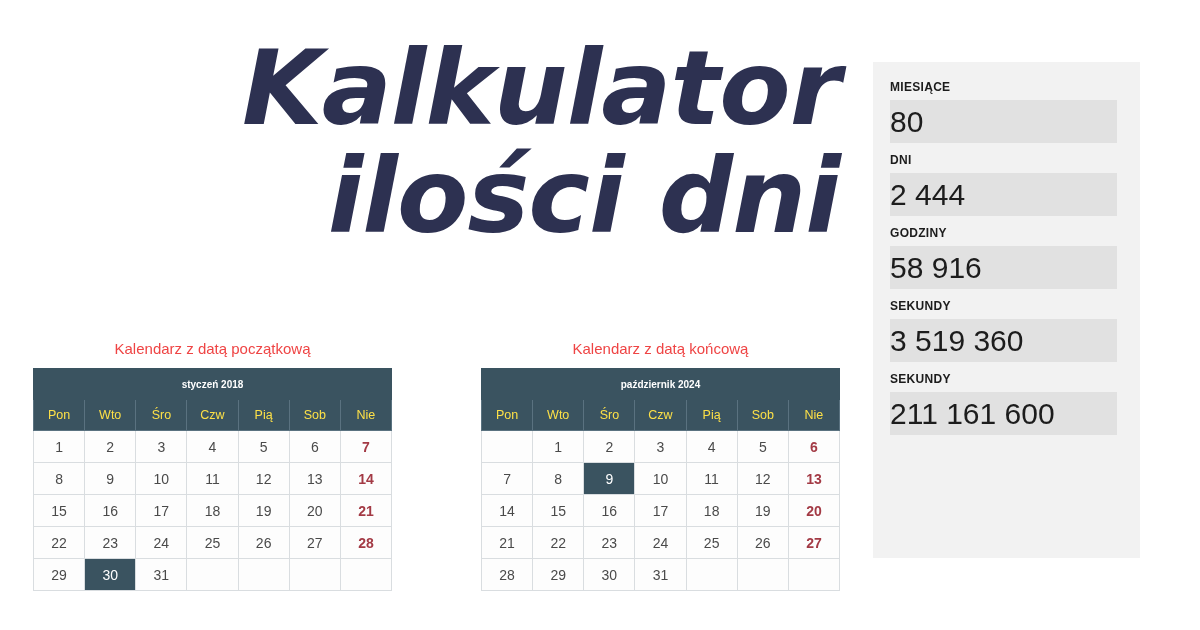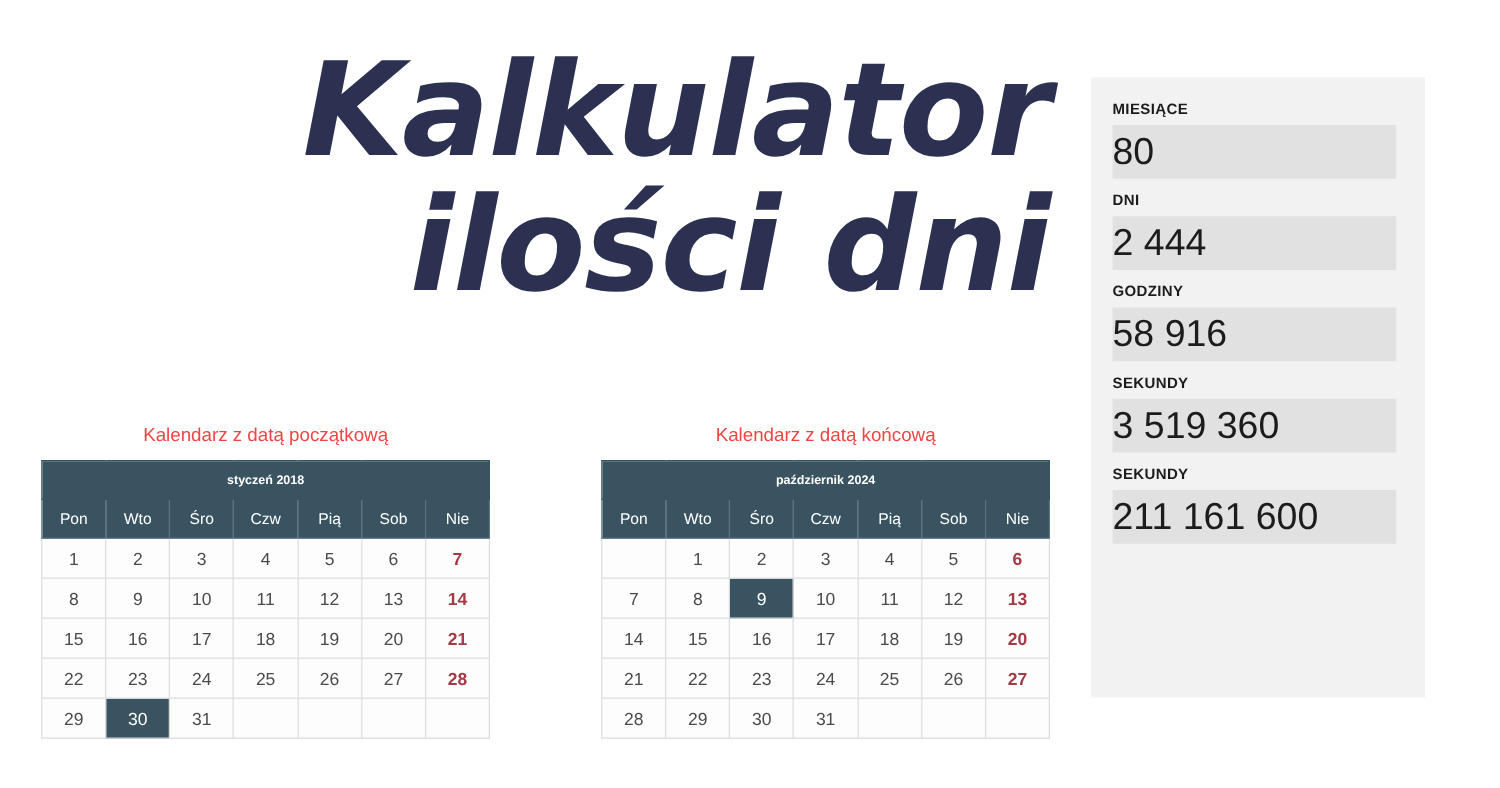--- a/index.html
+++ b/index.html
@@ -67,21 +67,21 @@
   .cal-month {
     background: #3a5360;
     color: #ffffff;
     font-size: 10px;
     font-weight: bold;
     height: 30px;
     border: 1px solid #3a5360 !important;
   }
   .cal-dow {
     background: #3a5360;
-    color: #ffffff;
+    color: #fde047;
     font-size: 12.5px;
     font-weight: normal;
     height: 30px;
     border: 1px solid #5a7280 !important;
   }
   table.calendar td.day {
     height: 31px;
     font-size: 14px;
     color: #4a4a4a;
     background: #fdfdfd;

